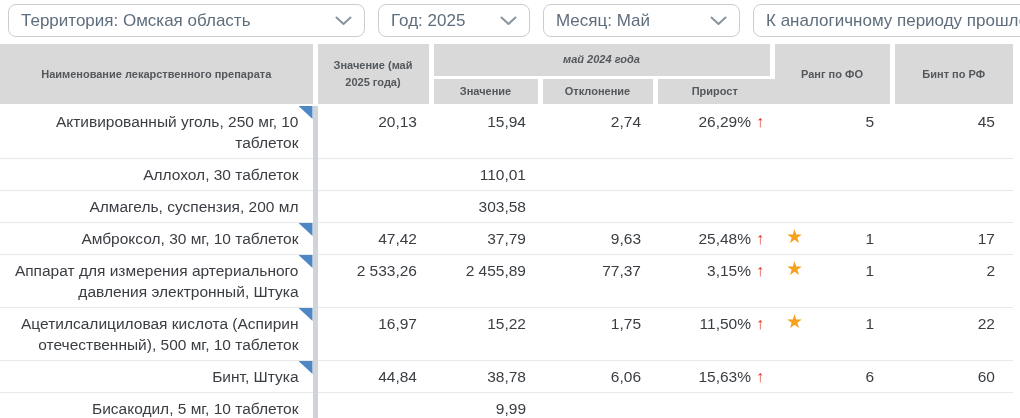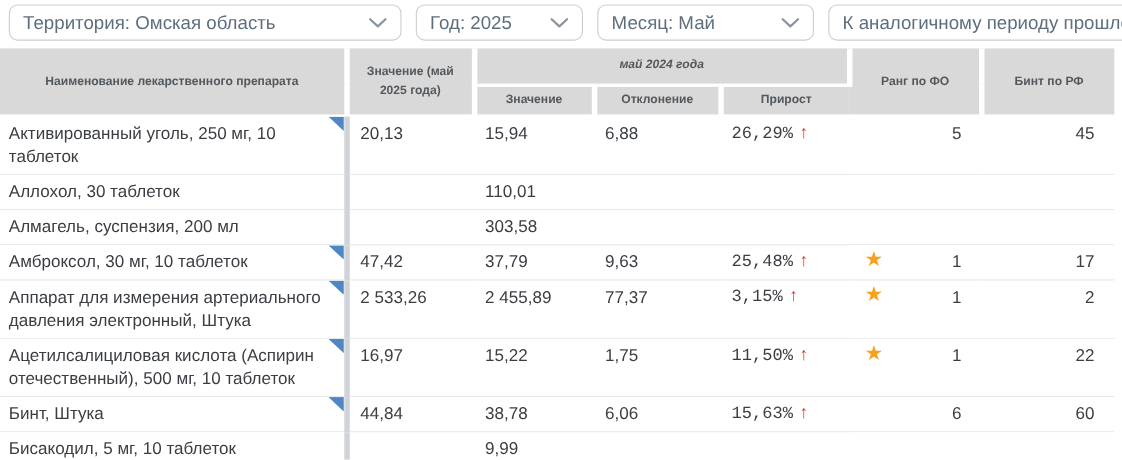--- a/index.html
+++ b/index.html
@@ -56,25 +56,25 @@
   thead tr:last-child th { height:28px; }
   thead th:last-child { border-right:none; }
   thead th.th-group { border-bottom:3px solid #fff;font-style:italic; }
 
   tbody td {
     vertical-align:top; font-size:15.5px; line-height:21px;
     padding:5px 10px; border-bottom:1px solid #e6e8ea;
     color:#3a3e43; background:#fff;
   }
   tbody td.cell-name {
-    position:relative; text-align:left; padding:5px 14px 5px 8px;
+    position:relative; text-align:right; padding:5px 14px 5px 8px;
     border-right:5px solid #d0d4d8;
   }
-  tbody td.num { text-align:left; padding-right:14px; white-space:nowrap; }
-  tbody td.cell-growth { padding-right:8px;font-family:Liberation Mono, monospace; }
+  tbody td.num { text-align:right; padding-right:14px; white-space:nowrap; }
+  tbody td.cell-growth { padding-right:8px; }
   tbody td.cell-rank { position:relative; padding-right:18px; text-align:right; }
 
   .corner-marker {
     position:absolute; top:0; right:0; width:14px; height:13px;
     background:var(--color-corner_marker,#4f87c5);
     clip-path:polygon(0 0,100% 0,100% 100%);
   }
   .star-icon {
     position:absolute; left:14px; top:3px;
     color:var(--color-star,#f5a21d); font-size:19px; line-height:21px;
@@ -144,21 +144,21 @@
       </tr>
     </thead>
     <tbody>
         <tr>
       <td class="cell-name">
         <span class="cell-text">Активированный уголь, 250 мг, 10 таблеток</span>
         <i class="corner-marker"></i>
       </td>
       <td class="num"><span>20,13</span></td>
       <td class="num"><span>15,94</span></td>
-      <td class="num"><span>6,88</span></td>
+      <td class="num"><span>2,74</span></td>
       <td class="num cell-growth"><span>26,29%</span><span class="arrow-up">↑</span></td>
       <td class="cell-rank"><span>5</span></td>
       <td class="cell-rank"><span>45</span></td>
     </tr>
         <tr>
       <td class="cell-name">
         <span class="cell-text">Аллохол, 30 таблеток</span>
         
       </td>
       <td class="num"><span></span></td>

